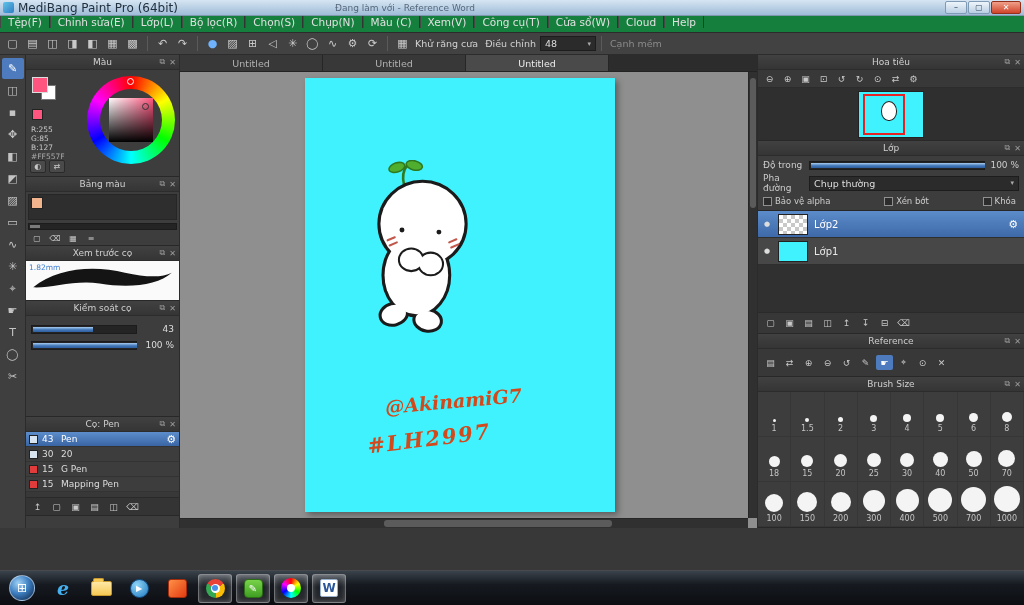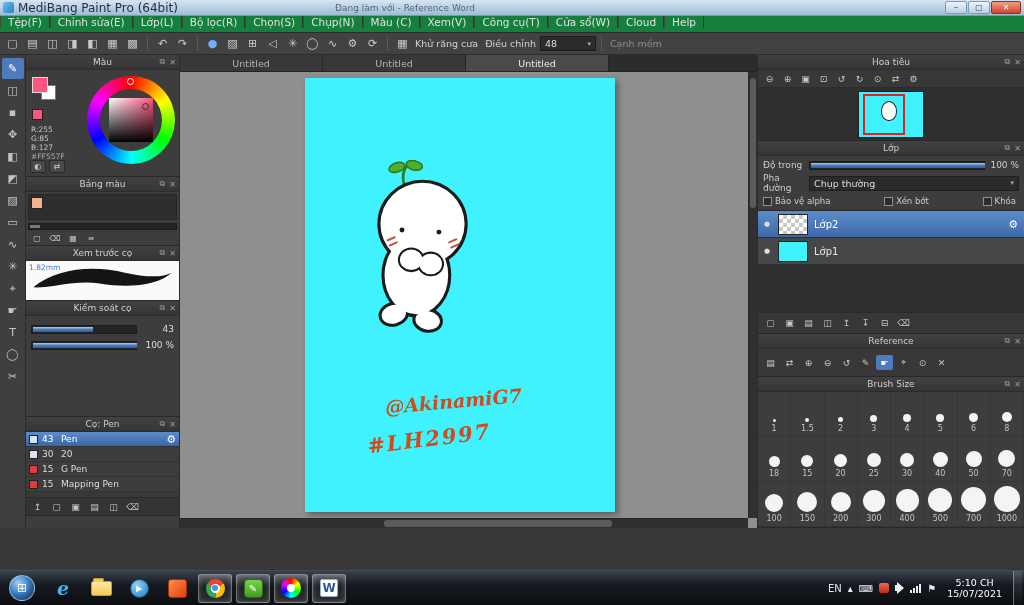--- a/index.html
+++ b/index.html
@@ -723,36 +723,15 @@
         </div>
         <div class="tapp pressed">
           <span class="wheelic">
             <span class="winner"></span>
           </span>
         </div>
         <div class="tapp pressed">
           <span class="g word">W</span>
         </div>
       </div>
-    <div id="tray">
-      <span id="tray-icons">
-          <span class="tico">EN</span>
-          <span class="tico">▴</span>
-          <span class="tico">⌨</span>
-          <span class="redb"></span>
-          <span class="vol"></span>
-          <span class="net">
-            <i style="height:3px"></i>
-            <i style="height:5px"></i>
-            <i style="height:7px"></i>
-            <i style="height:9px"></i>
-          </span>
-          <span class="tico">⚑</span>
-        </span>
-      <span class="clock">
-        <span>5:10 CH</span>
-        <span>15/07/2021</span>
-      </span>
-      <span class="showdesk"></span>
-    </div>
   </div>
 
 </div>
 
 </body></html>

